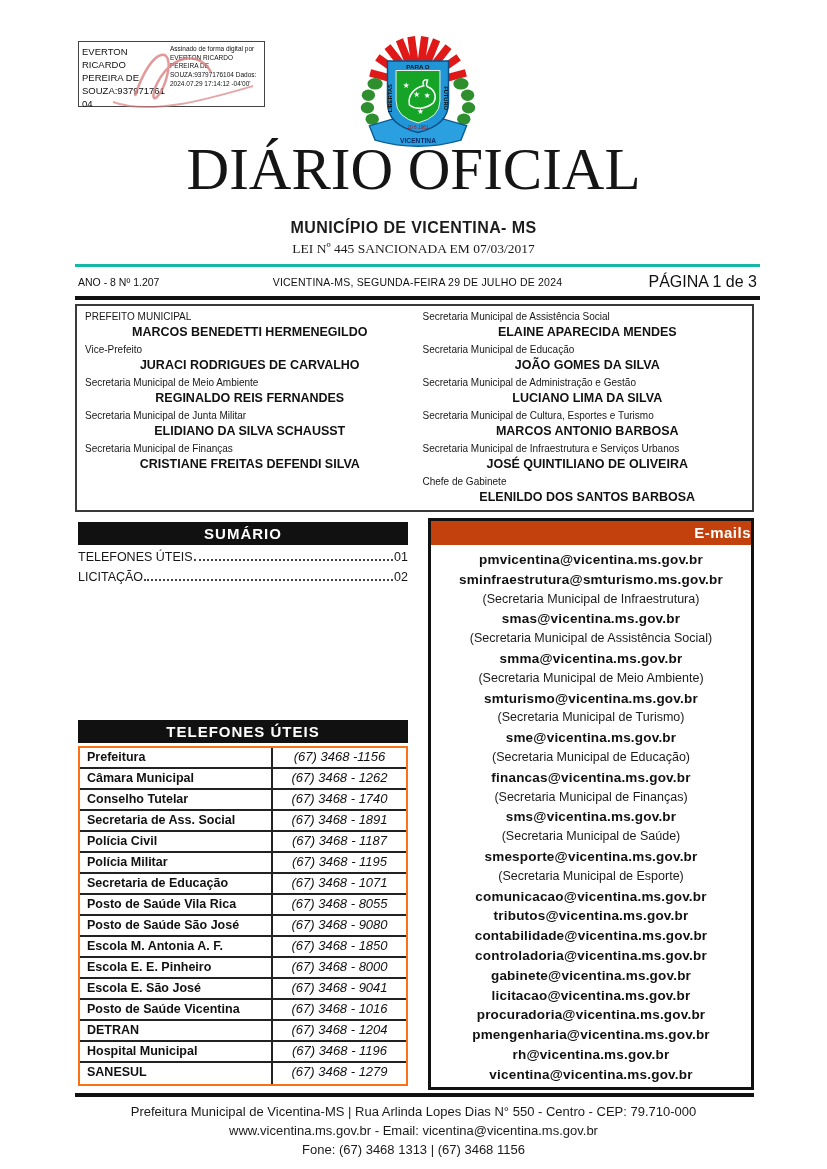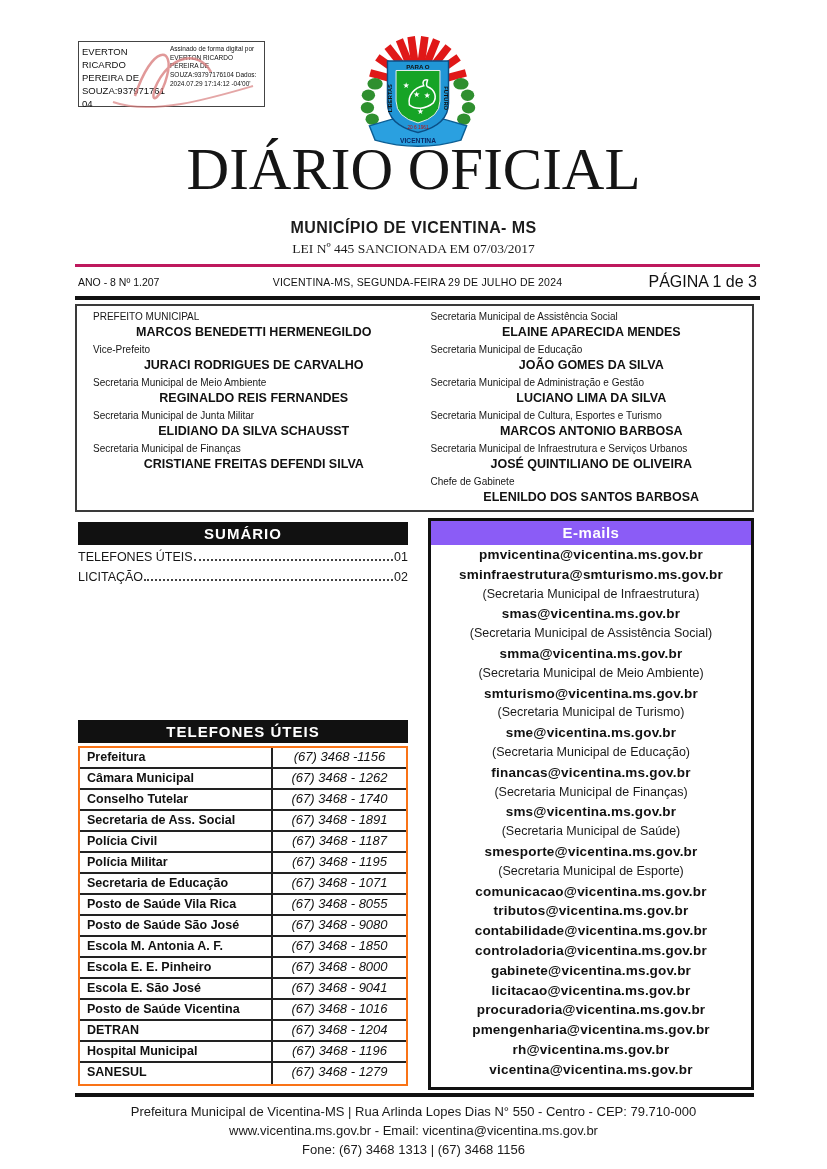--- a/index.html
+++ b/index.html
@@ -19,30 +19,30 @@
   .main-title{position:absolute;left:0;right:0;top:139px;text-align:center;
               font-family:"Liberation Serif",serif;font-weight:normal;font-size:59px;
               line-height:1.05;letter-spacing:0px;color:#151515;}
   .muni{position:absolute;left:0;right:0;top:219px;text-align:center;
         font-size:16px;font-weight:bold;letter-spacing:.4px;color:#1c1c1c;}
   .law{position:absolute;left:0;right:0;top:241px;text-align:center;
        font-family:"Liberation Serif",serif;font-size:13.5px;color:#1c1c1c;}
 
   
   .issue-bar{position:absolute;left:75px;top:264px;width:679px;height:29px;
-             border-top:3px solid #be185d;border-bottom:4px solid #111;
+             border-top:3px solid #14b8a6;border-bottom:4px solid #111;
              display:flex;align-items:center;box-sizing:content-box;padding:0 3px;gap:16px;}
   .issue-edition{font-size:10.5px;width:170px;}
   .issue-date{flex:1;text-align:center;font-size:10.5px;letter-spacing:.2px;}
   .issue-page{width:170px;text-align:right;font-size:16px;}
 
   
   .officials{position:absolute;left:75px;top:304px;width:679px;height:208px;
              border:2px solid #3a3a3a;box-sizing:border-box;display:flex;padding-top:4px;}
-  .off-col{width:50%;padding-left:16px;box-sizing:border-box;}
+  .off-col{width:50%;padding-left:8px;box-sizing:border-box;}
   .off-role{font-size:10px;line-height:13px;color:#171717;}
   .off-name{font-size:12.5px;font-weight:bold;line-height:18px;text-align:center;margin-bottom:2px;}
 
   
   .bar{position:absolute;background:#111;color:#fff;font-weight:bold;font-size:15px;
        letter-spacing:1px;text-align:center;height:23px;line-height:23px;}
   .bar-sumario{left:78px;top:522px;width:330px;}
   .bar-phones{left:78px;top:720px;width:330px;}
 
   
@@ -55,23 +55,23 @@
           box-sizing:border-box;background:#fff;}
   .p-row{display:flex;height:21px;box-sizing:border-box;border-bottom:2px solid #222;}
   .p-row:last-child{border-bottom:none;}
   .p-name{width:193px;box-sizing:border-box;border-right:2px solid #222;
           font-weight:bold;font-size:12.5px;line-height:18px;padding-left:7px;}
   .p-phone{flex:1;text-align:center;font-style:italic;font-size:13px;line-height:18px;}
 
   
   .emails{position:absolute;left:428px;top:518px;width:326px;height:572px;
           border:3px solid #111;box-sizing:border-box;background:#fff;}
-  .emails-header{height:24px;background:#8b5cf6;color:#fff;font-weight:bold;font-size:15px;
-                 line-height:24px;text-align:center;letter-spacing:.5px;}
-  .emails-body{}
+  .emails-header{height:24px;background:#c2410c;color:#fff;font-weight:bold;font-size:15px;
+                 line-height:24px;text-align:right;letter-spacing:.5px;}
+  .emails-body{padding-top:5px;}
   .email-line{font-weight:bold;font-size:13.5px;line-height:19.8px;text-align:center;letter-spacing:.2px;}
   .email-note{font-size:12.5px;line-height:19.8px;text-align:center;color:#1a1a1a;}
 
   
   .footer-rule{position:absolute;left:75px;top:1093px;width:679px;height:4px;background:#111;}
   .footer{position:absolute;left:0;right:0;top:1102px;text-align:center;
           font-size:13px;line-height:19px;color:#1a1a1a;}
 </style>
 </head>
 <body>

